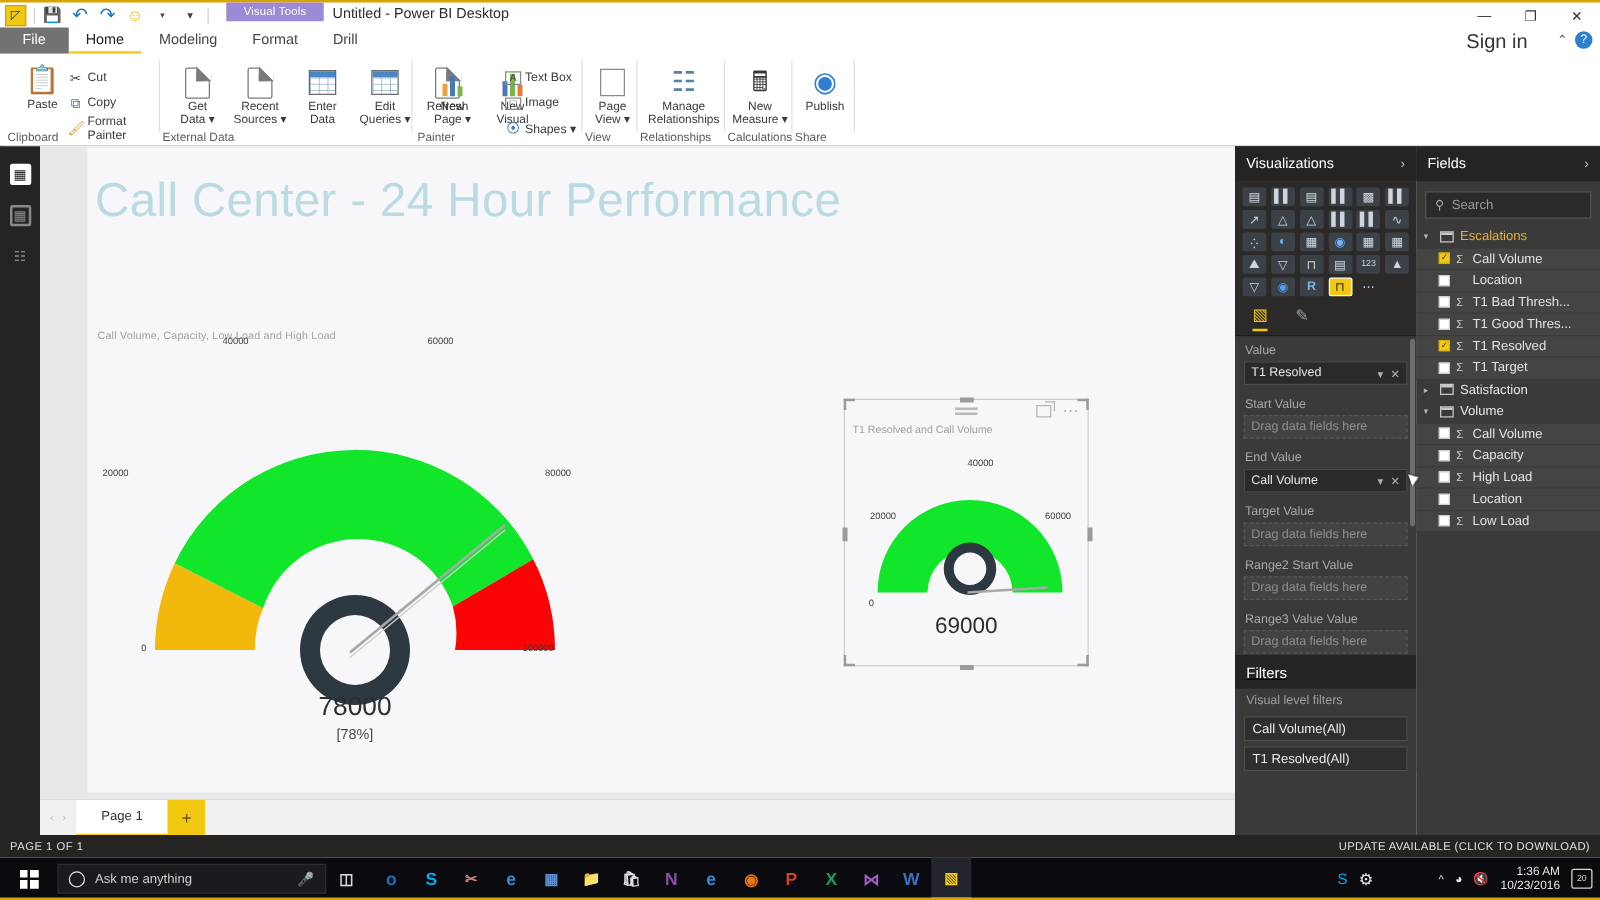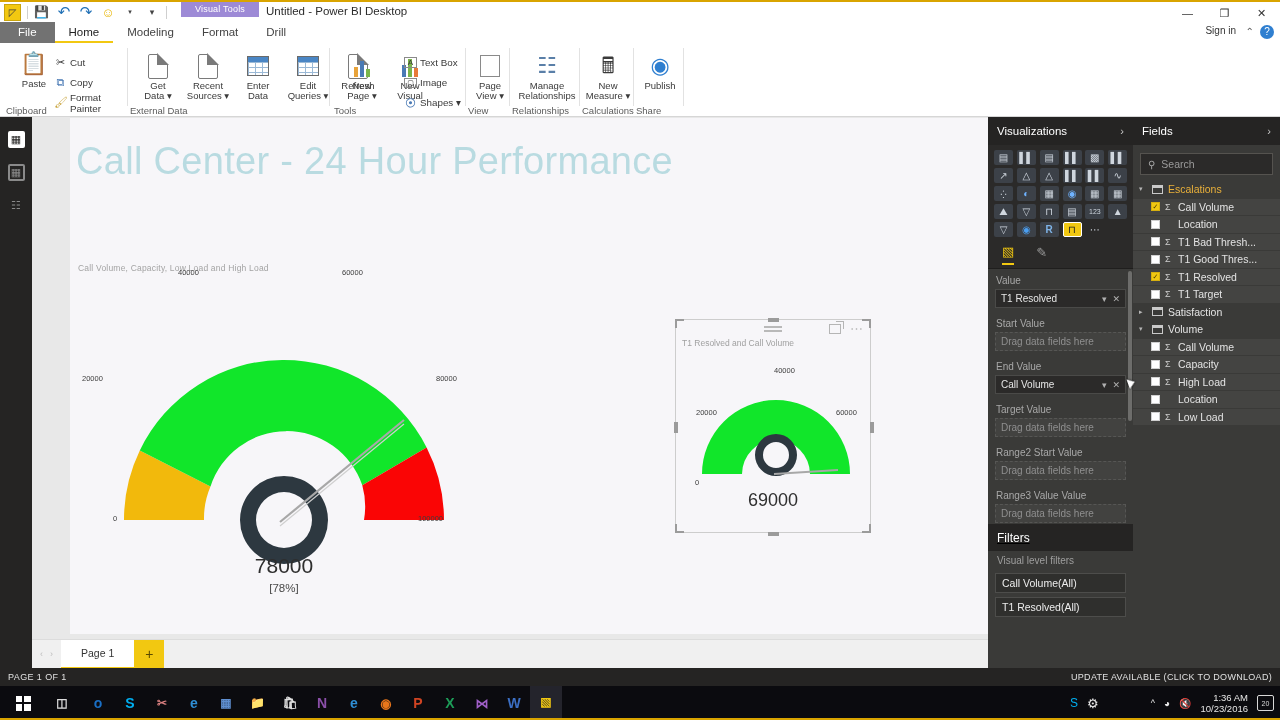--- a/index.html
+++ b/index.html
@@ -34,21 +34,21 @@
   .winbtn { width:37px; height:22px; display:flex; align-items:center; justify-content:center;
     font-size:11px; color:#333; }
 
   
   .ribtabs { position:absolute; left:0; top:22px; width:1280px; height:21px; background:#fff;
     display:flex; align-items:flex-end; font-size:11.5px; }
   .ribtab { padding:3px 14px 4px 14px; color:#444; height:21px; line-height:15px;}
   .ribtab.file { background:#727272; color:#fff; padding:3px 18px 4px 18px; }
   .ribtab.active { border-bottom:2px solid #f2c811; color:#222; }
   .ribtab.vt { color:#444; }
-  .signin { position:absolute; right:44px; top:25px; font-size:10px; color:#333; }
+  .signin { position:absolute; right:58px; top:25px; font-size:16px; color:#333; }
   .chevup { position:absolute; right:26px; top:26px; font-size:10px; color:#555; }
   .helpq { position:absolute; right:6px; top:25px; width:14px; height:14px; border-radius:50%;
     background:#2f7fd0; color:#fff; font-size:10px; text-align:center; line-height:14px; }
 
   
   .ribbon { position:absolute; left:0; top:43px; width:1280px; height:74px;
     background:#fff; border-bottom:1px solid #d6d6d6; }
   .rgroup { position:absolute; top:0; height:74px; }
   .rgroup .glabel { position:absolute; bottom:1px; width:100%; 
     font-size:9.5px; color:#5c5c5c; }
@@ -338,21 +338,21 @@
         </div>
         <div class="smbtn">
           <span class="gl" style="border:1px solid #8a8a8a;font-size:7px;">▢</span>
           <span>Image</span>
         </div>
         <div class="smbtn">
           <span class="gl" style="color:#4a7ab5;">⦿</span>
           <span>Shapes ▾</span>
         </div>
       </div>
-      <div class="glabel">Tools</div>
+      <div class="glabel">Painter</div>
       <div class="gdiv"></div>
     </div>
 
     <div class="rgroup" style="left:468px;width:42px;">
       <div class="bigbtn" style="position:absolute;left:0px;top:8px;">
         <span class="gl">
           <span style="width:20px;height:22px;border:1.5px solid #8a8a8a;display:block;background:#fff;"></span>
         </span>
         <span style="white-space:pre">Page
 View ▾</span>
@@ -679,20 +679,25 @@
   </div>
 
   <div class="taskbar">
     <div class="startbtn">
       <span class="winlogo">
           <i></i>
           <i></i>
           <i></i>
           <i></i>
         </span>
+    </div>
+    <div class="cortana">
+      <span class="ring"></span>
+      <span class="txt">Ask me anything</span>
+      <span class="mic">🎤</span>
     </div>
     <div class="tbi" style="color:#dcdcdc;font-size:12px;">◫</div>
     <div class="tbicons">
       <div class="tbi" style="color:#1a6fc4;">o</div>
       <div class="tbi" style="color:#00aff0;">S</div>
       <div class="tbi" style="color:#d87f7f;font-size:12px;">✂</div>
       <div class="tbi" style="color:#2f8fd6;">e</div>
       <div class="tbi" style="color:#5f8fd0;font-size:12px;">▦</div>
       <div class="tbi" style="color:#f0bb4a;font-size:12px;">📁</div>
       <div class="tbi" style="color:#e0e0e0;font-size:12px;">🛍</div>

